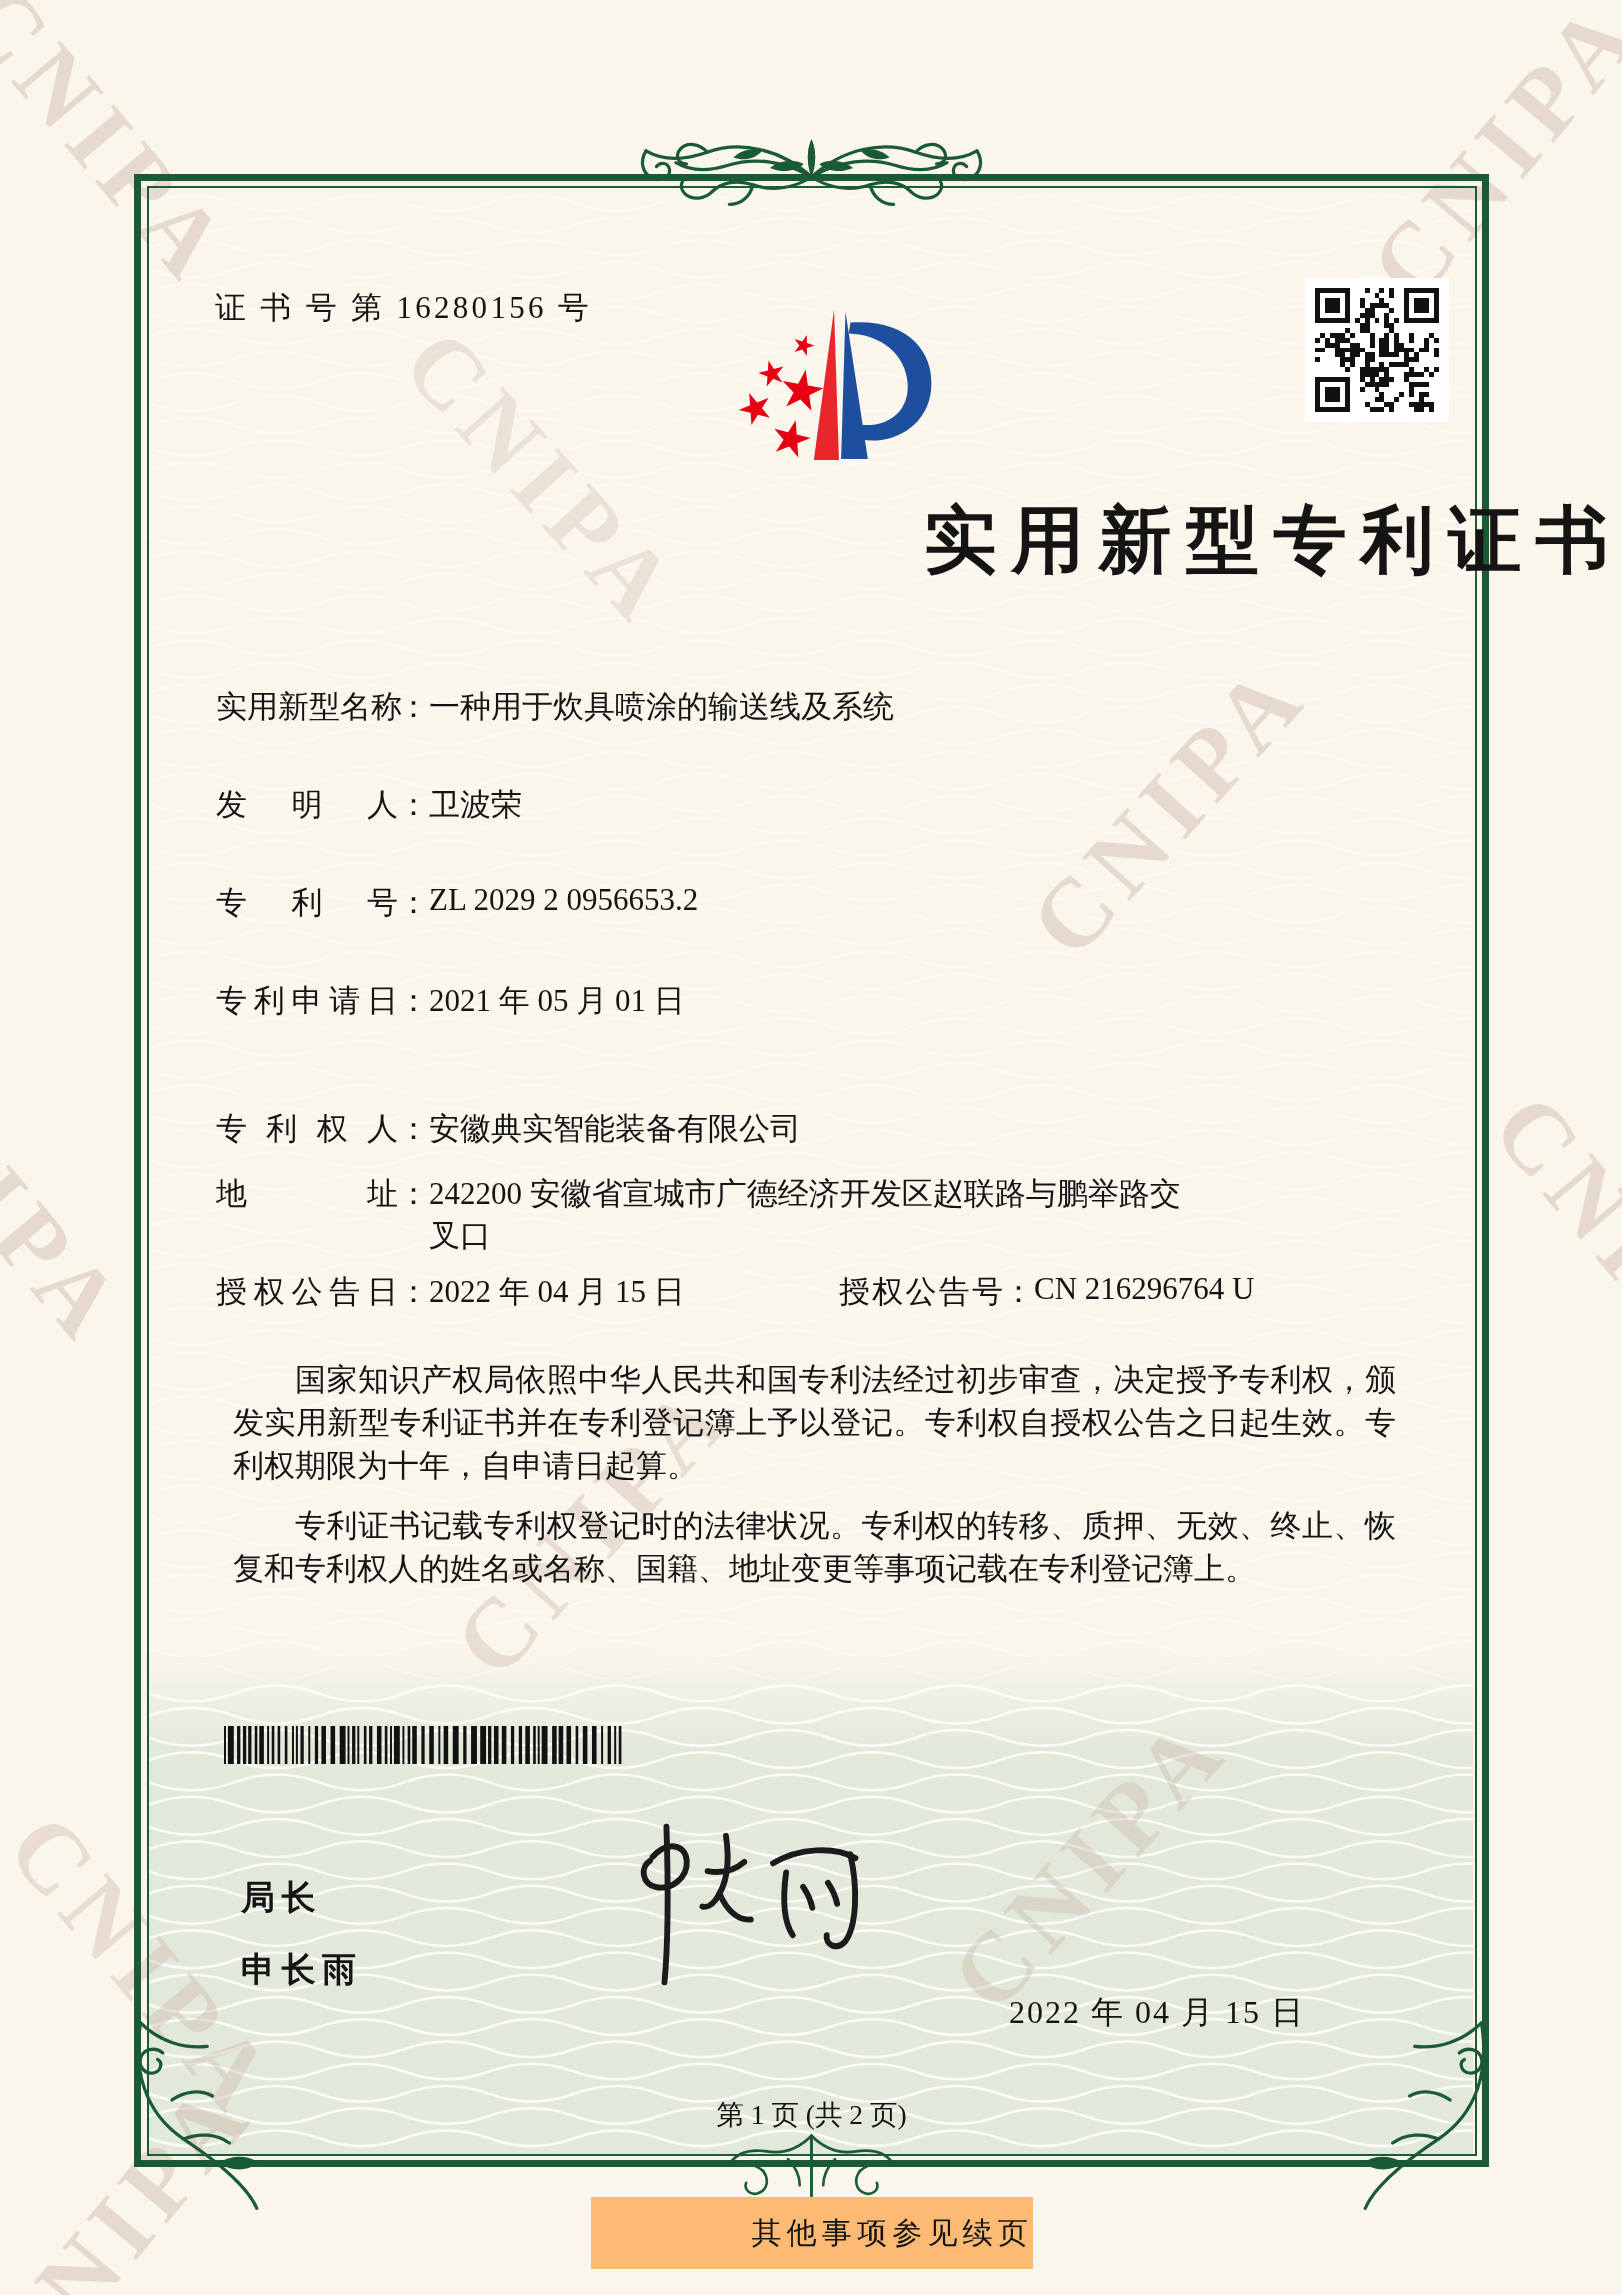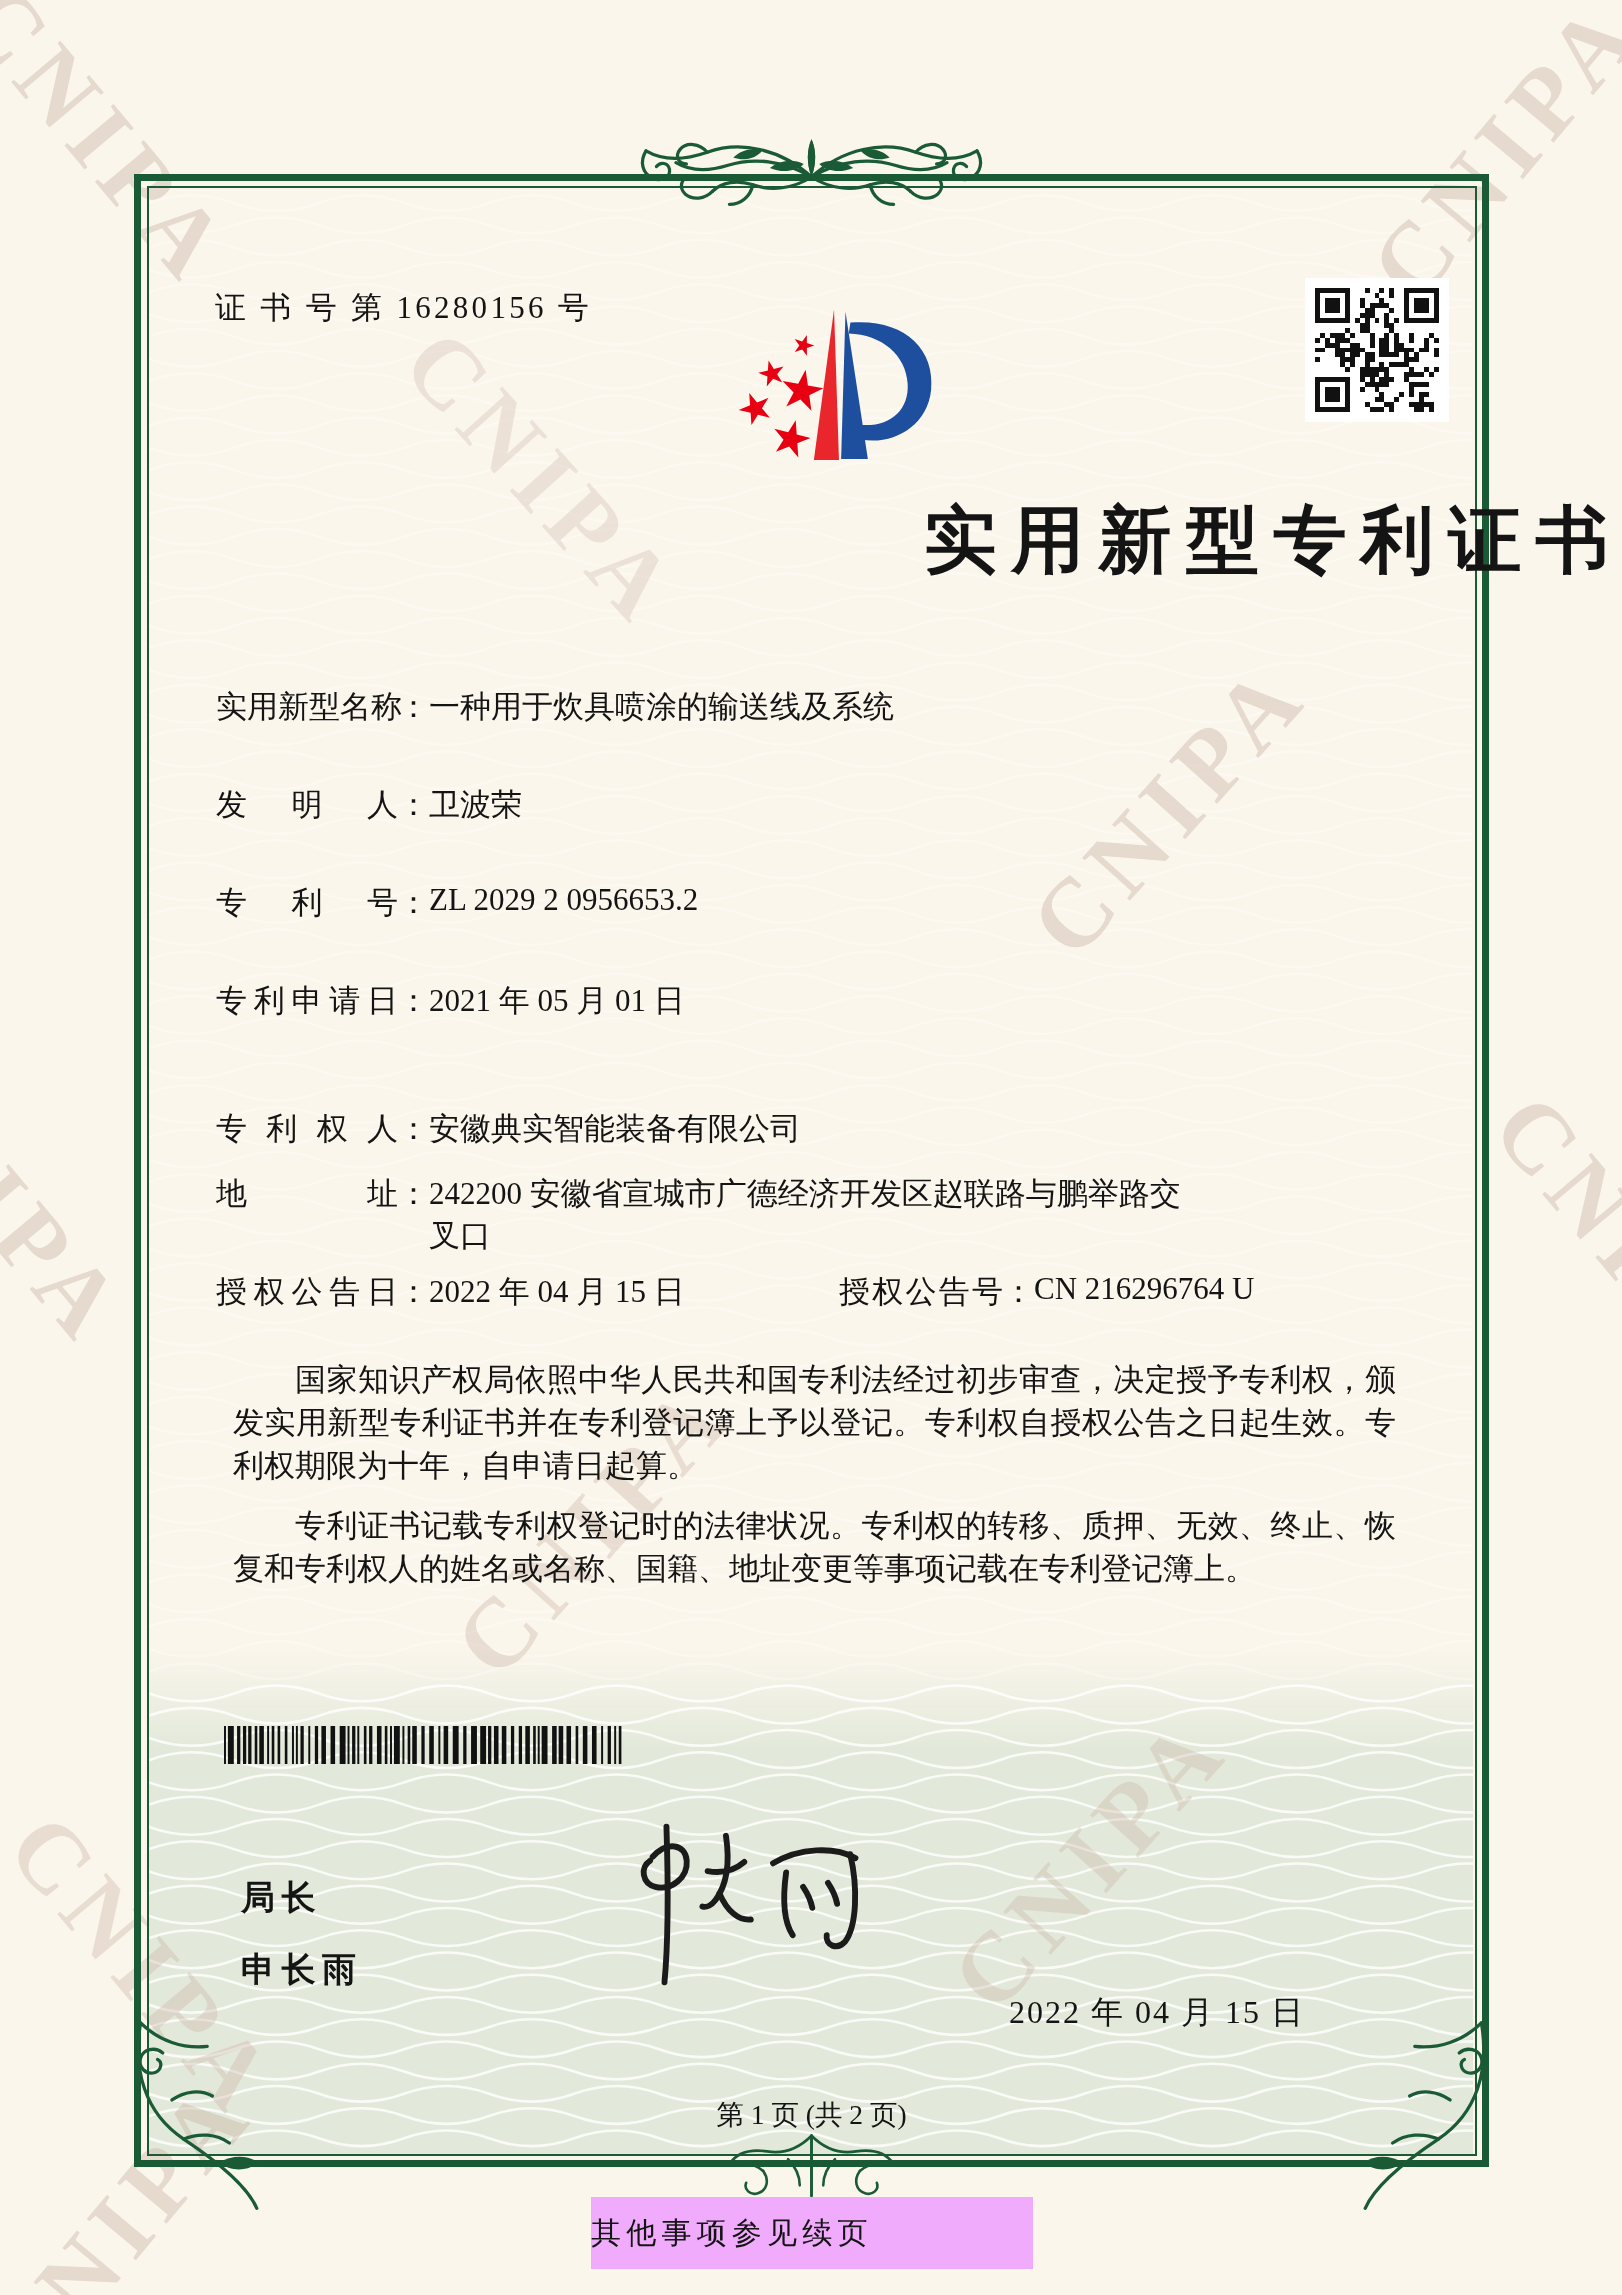--- a/index.html
+++ b/index.html
@@ -44,22 +44,22 @@
   .val-block{display:inline-block;width:838px;white-space:normal;line-height:42px;vertical-align:top;}
   .paras{position:absolute;left:216px;top:1341px;width:1197px;font-size:31px;line-height:43px;text-align:justify;}
   .paras p{text-indent:2em;margin:17px;}
   .paras p + p{margin-top:7.9px;}
   .barcode{position:absolute;left:224px;top:1726px;width:400px;height:38px;}
   .sig-title{position:absolute;left:241px;top:1875px;font-size:34px;letter-spacing:6.5px;font-weight:600;}
   .sig-name{position:absolute;left:241px;top:1947px;font-size:34px;letter-spacing:6.5px;font-weight:600;}
   .signature{position:absolute;left:569px;top:1816px;width:327px;height:177px;}
   .issue-date{position:absolute;left:1009px;top:1991px;font-size:32px;letter-spacing:2px;}
   .page-ind{position:absolute;left:0;top:2097px;width:1623px;text-align:center;font-size:27.5px;}
-  .footer-note{position:absolute;left:591px;top:2197px;width:442px;height:72px;background:#f0abfc;
-               text-align:left;line-height:72px;font-size:30px;letter-spacing:5.2px;z-index:7;}
+  .footer-note{position:absolute;left:591px;top:2197px;width:442px;height:72px;background:#fdba74;
+               text-align:right;line-height:72px;font-size:30px;letter-spacing:5.2px;z-index:7;}
 </style>
 </head>
 <body>
 
 <div id="certificate">
 
   <div class="band"></div>
   <svg id="waves" viewBox="0 0 2024 3002" preserveAspectRatio="none">
       <path d="M0,20 q65,-24 130,0 t130,0 t130,0 t130,0 t130,0 t130,0 t130,0 t130,0 t130,0 t130,0 t130,0 t130,0 t130,0 t130,0 t130,0 t130,0 t130,0" fill="none" stroke="#ffffff" stroke-width="4" opacity="0.3"></path>
       <path d="M-130,54 q65,-24 130,0 t130,0 t130,0 t130,0 t130,0 t130,0 t130,0 t130,0 t130,0 t130,0 t130,0 t130,0 t130,0 t130,0 t130,0 t130,0 t130,0" fill="none" stroke="#ffffff" stroke-width="4" opacity="0.3"></path>

